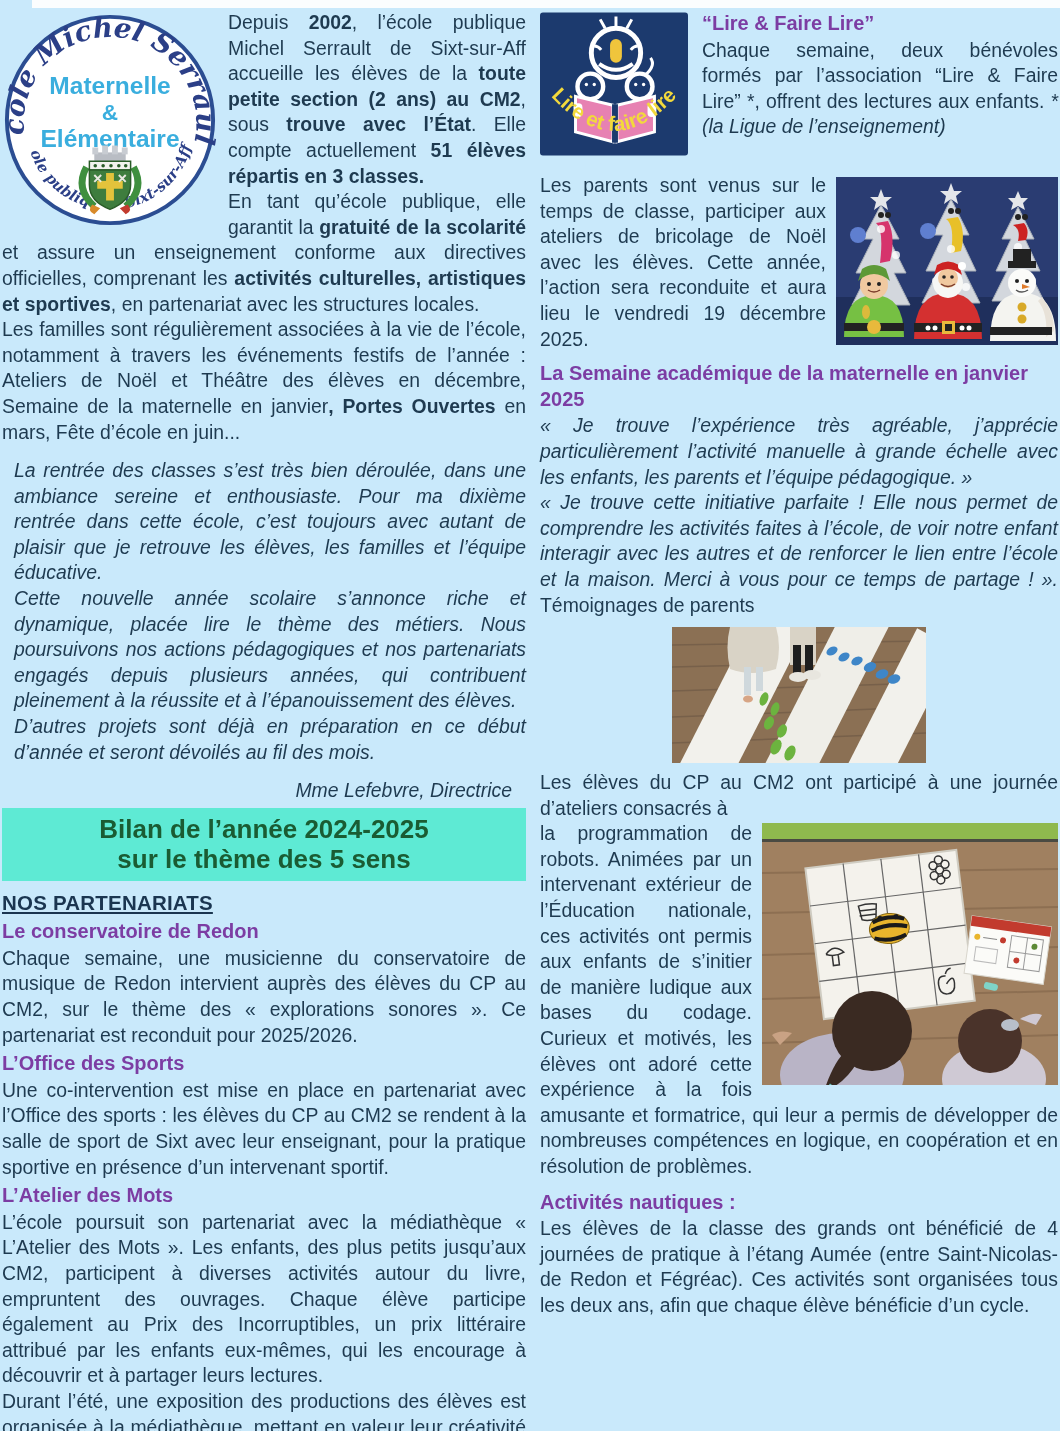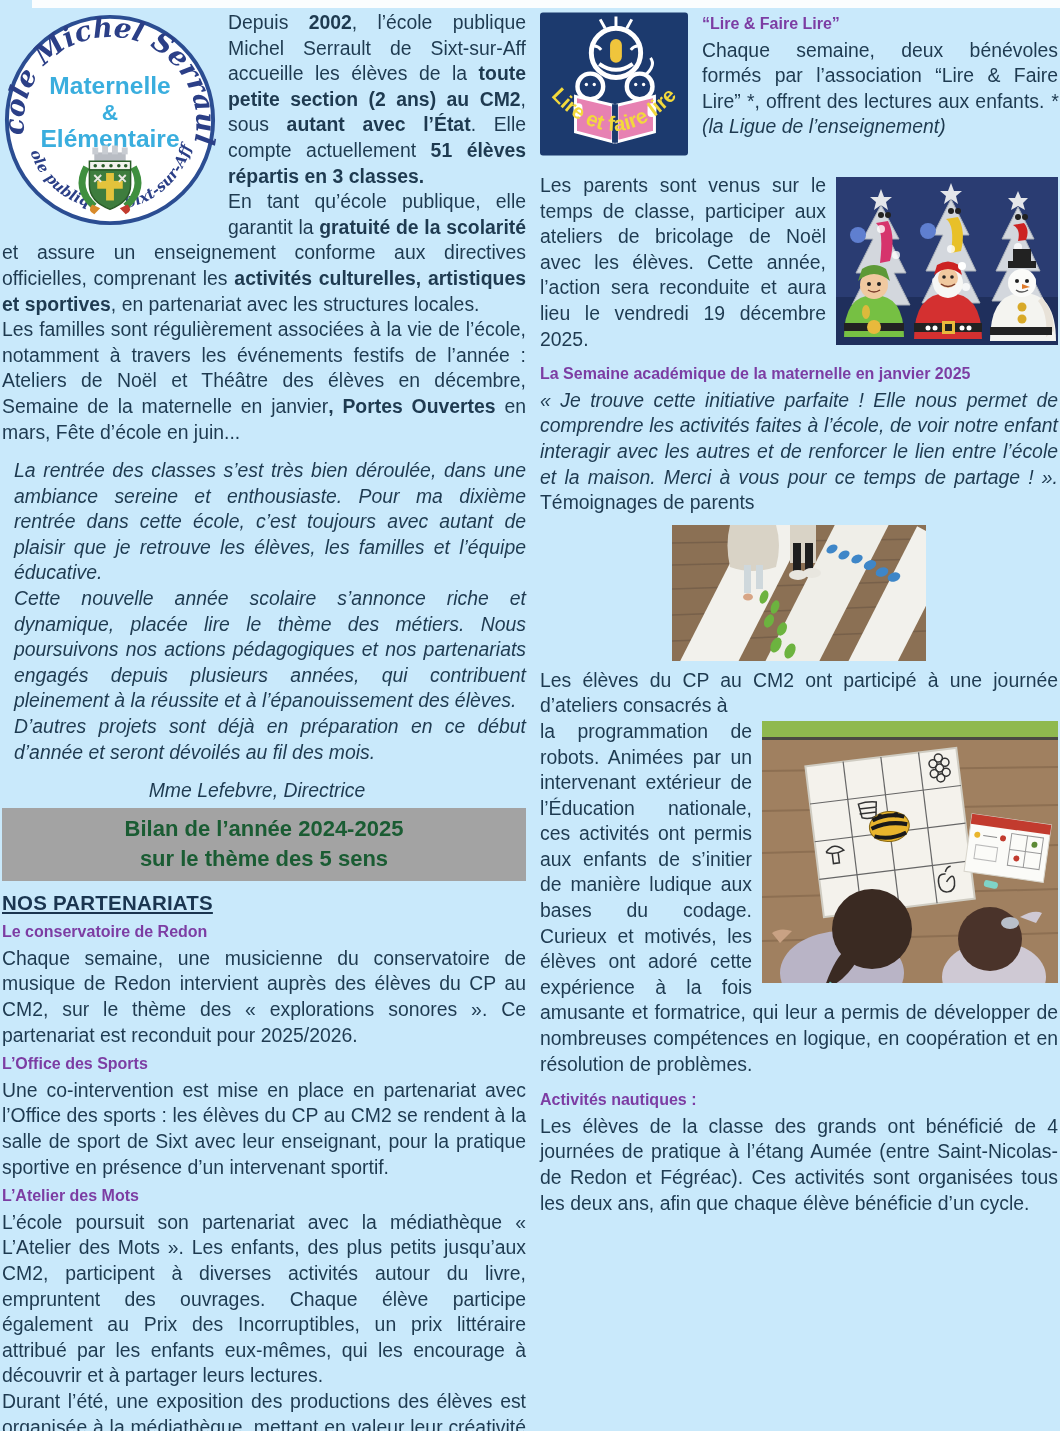--- a/index.html
+++ b/index.html
@@ -14,30 +14,30 @@
   .col-left{width:524px;padding-top:10px;}
   .col-right{width:518px;padding-top:8px;}
   p{margin:0;}
   .body{font-size:19.4px;line-height:25.6px;text-align:justify;hyphens:auto;}
   .b{font-weight:700;}
   .i{font-style:italic;}
   .clearfix::after{content:"";display:block;clear:both;}
   .school-logo{float:left;width:216px;height:216px;margin:2px 10px 4px 0;}
   .italic-block{margin-top:13px;margin-left:12px;}
   .italic-block p{font-style:italic;}
-  .signature{font-style:italic;text-align:center;padding-right:14px;margin:14px 0 6px;font-size:19.4px;}
+  .signature{font-style:italic;text-align:right;padding-right:14px;margin:14px 0 6px;font-size:19.4px;}
   .banner{
-    background:#a3a3a3;color:#1a5c33;text-align:center;font-weight:700;
-    font-size:22px;line-height:30px;padding:6px 0 7px;margin:6px 0 10px;
+    background:#5eead4;color:#1a5c33;text-align:center;font-weight:700;
+    font-size:26px;line-height:30px;padding:6px 0 7px;margin:6px 0 10px;
   }
   .section-heading{
     margin:2px 0 4px;font-size:20.5px;font-weight:700;color:#1a3550;
     text-decoration:underline;letter-spacing:.2px;
   }
-  .purple{margin:3px 0 1px;font-size:16px;line-height:25.6px;font-weight:700;color:#7c3da3;}
+  .purple{margin:3px 0 1px;font-size:20px;line-height:25.6px;font-weight:700;color:#7c3da3;}
   .lire-logo{float:left;width:148px;height:144px;margin:1px 14px 4px 0;}
   .lire{min-height:150px;margin-bottom:12px;}
   .noel-photo{float:right;width:222px;height:168px;margin:4px 0 4px 10px;}
   .footprints-photo{display:block;width:254px;height:136px;margin:9px auto 7px;}
   .robot-photo{float:right;width:296px;height:262px;margin:2px 0 4px 10px;}
   .semaine{margin-top:9px;}
   .nautique{margin-top:10px;}
   .logo-script{font-family:"DejaVu Serif","Liberation Serif",serif;font-style:italic;font-weight:700;fill:#2b3f87;}
   .logo-cyan{font-weight:700;fill:#3aaede;font-family:"Liberation Sans",sans-serif;}
   .lire-text{font-weight:700;fill:#f2d93c;font-family:"Liberation Sans",sans-serif;}
@@ -79,21 +79,21 @@
             <circle cx="126" cy="156.5" r="1.8" fill="#2a5c28"></circle>
           <path d="M89 161 h42 v15 q0 17 -21 25 q-21 -8 -21 -25 z" fill="#3e7d3e" stroke="#2a5c28" stroke-width="1.5"></path>
           <rect x="106" y="164" width="8" height="28" fill="#e3c33c"></rect>
           <rect x="97" y="172" width="26" height="8" fill="#e3c33c"></rect>
           <path d="M94 166 l7 7 m0 -7 l-7 7" stroke="#e8e8e0" stroke-width="2"></path>
           <path d="M119 166 l7 7 m0 -7 l-7 7" stroke="#e8e8e0" stroke-width="2"></path>
           <path d="M92 196 q-6 6 2 10 l6 -6" fill="#d88a2a"></path>
           <path d="M128 196 q6 6 -2 10 l-6 -6" fill="#c23b2e"></path>
         </g>
       </svg>
-      <p class="body"><span>Depuis </span><span class="b">2002</span><span>, l’école publique Michel Serrault de Sixt-sur-Aff accueille les élèves de la </span><span class="b">toute petite section (2 ans) au CM2</span><span>, sous </span><span class="b">autant avec l’État</span><span>. Elle compte actuellement </span><span class="b">51 élèves répartis en 3 classes.</span></p>
+      <p class="body"><span>Depuis </span><span class="b">2002</span><span>, l’école publique Michel Serrault de Sixt-sur-Aff accueille les élèves de la </span><span class="b">toute petite section (2 ans) au CM2</span><span>, sous </span><span class="b">trouve avec l’État</span><span>. Elle compte actuellement </span><span class="b">51 élèves répartis en 3 classes.</span></p>
       <p class="body"><span>En tant qu’école publique, elle garantit la </span><span class="b">gratuité de la scolarité</span><span> et assure un enseignement conforme aux directives officielles, comprenant les </span><span class="b">activités culturelles, artistiques et sportives</span><span>, en partenariat avec les structures locales.</span></p>
     </div>
     <p class="body"><span>Les familles sont régulièrement associées à la vie de l’école, notamment à travers les événements festifs de l’année : Ateliers de Noël et Théâtre des élèves en décembre, Semaine de la maternelle en janvier</span><span class="b">, Portes Ouvertes</span><span> en mars, Fête d’école en juin...</span></p>
     <div class="italic-block">
       <p class="body">La rentrée des classes s’est très bien déroulée, dans une ambiance sereine et enthousiaste. Pour ma dixième rentrée dans cette école, c’est toujours avec autant de plaisir que je retrouve les élèves, les familles et l’équipe éducative.</p>
       <p class="body">Cette nouvelle année scolaire s’annonce riche et dynamique, placée lire le thème des métiers. Nous poursuivons nos actions pédagogiques et nos partenariats engagés depuis plusieurs années, qui contribuent pleinement à la réussite et à l’épanouissement des élèves.</p>
       <p class="body">D’autres projets sont déjà en préparation en ce début d’année et seront dévoilés au fil des mois.</p>
     </div>
     <p class="signature">Mme Lefebvre, Directrice</p>
     <div class="banner">
@@ -221,20 +221,21 @@
           <path d="M180 113 q6 4 12 0" stroke="#555" stroke-width="1.5" fill="none"></path>
           <circle cx="186" cy="130" r="4.5" fill="#d8a928"></circle>
             <circle cx="186" cy="142" r="4.5" fill="#d8a928"></circle>
         </g>
       </svg>
       <p class="body">Les parents sont venus sur le temps de classe, participer aux ateliers de bricolage de Noël avec les élèves. Cette année, l’action sera reconduite et aura lieu le vendredi 19 décembre 2025.</p>
     </div>
 
     <div class="semaine">
       <h3 class="purple">La Semaine académique de la maternelle en janvier 2025</h3>
+      <p class="body i">« Je trouve l’expérience très agréable, j’apprécie particulièrement l’activité manuelle à grande échelle avec les enfants, les parents et l’équipe pédagogique. »</p>
       <p class="body"><span class="i">« Je trouve cette initiative parfaite ! Elle nous permet de comprendre les activités faites à l’école, de voir notre enfant interagir avec les autres et de renforcer le lien entre l’école et la maison. Merci à vous pour ce temps de partage ! ».</span><span> Témoignages de parents</span></p>
     </div>
 
     <svg class="footprints-photo" viewBox="0 0 254 136" aria-hidden="true">
       <rect width="254" height="136" fill="#8b7054"></rect>
       <g stroke="#77604a" stroke-width="1.5">
         <line x1="0" y1="18" x2="254" y2="14"></line>
           <line x1="0" y1="40" x2="254" y2="34"></line>
         <line x1="0" y1="64" x2="254" y2="56"></line>
           <line x1="0" y1="90" x2="254" y2="80"></line>

